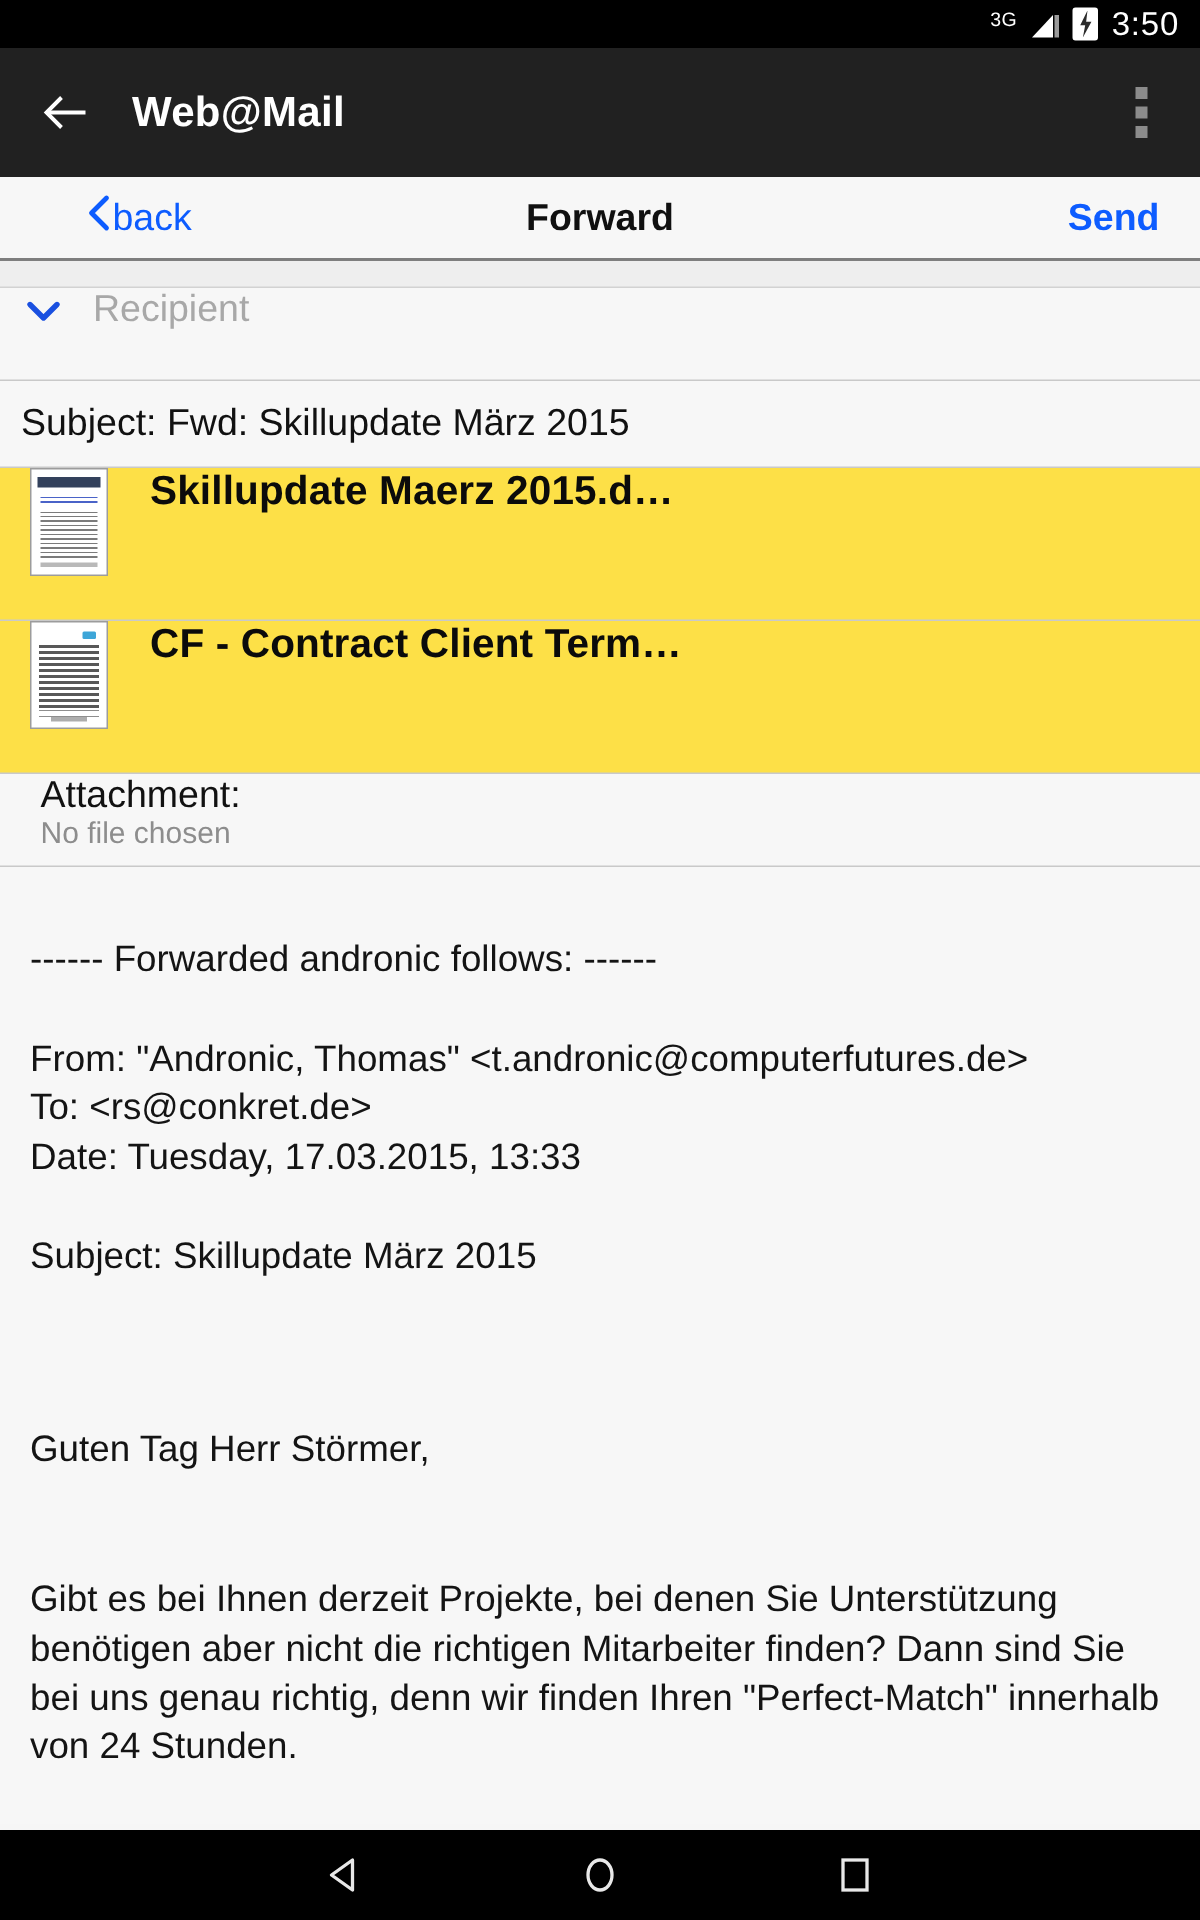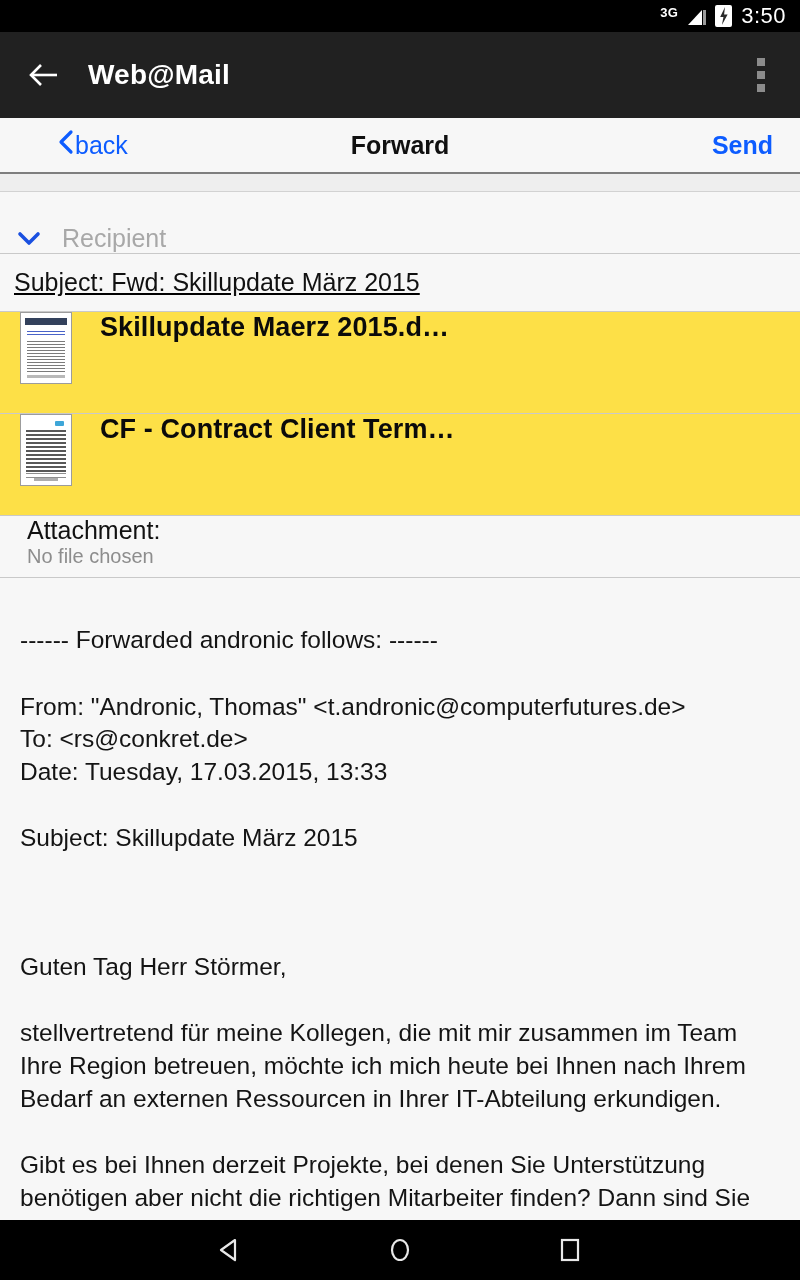--- a/index.html
+++ b/index.html
@@ -9,21 +9,21 @@
     background:#f6f6f6;
     overflow:hidden;
   }
   .screen { position:relative; width:800px; height:1280px; background:#f6f6f6; overflow:hidden; }
 
   
   .statusbar {
     height:32px; background:#000; display:flex; align-items:center;
     justify-content:flex-end; padding-right:14px; gap:9px;
   }
-  .sb-3g { color:#fff; font-size:13px; font-weight:bold; letter-spacing:.3px;
+  .sb-3g { color:#fff; font-size:13px; font-weight:normal; letter-spacing:.3px;
            position:relative; top:-4px; }
   .sig { width:19px; height:18px; position:relative; }
   .sig .tri { position:absolute; right:4px; bottom:0; width:0; height:0;
               border-left:14px solid transparent; border-bottom:15px solid #ffffff; }
   .sig .bar { position:absolute; right:0; bottom:0; width:3px; height:15px; background:#9a9a9a; }
   .batt { width:17px; height:22px; position:relative; }
   .batt .shell { position:absolute; inset:0; border:2px solid #fff; border-radius:2px; background:#fff; }
   .batt .bolt { position:absolute; left:3px; top:2px; width:11px; height:18px;
                 background:#2b2b2b;
                 clip-path: polygon(62% 0, 18% 55%, 48% 55%, 34% 100%, 86% 42%, 54% 42%); }
@@ -52,30 +52,30 @@
   .tb-title { position:absolute; left:0; right:0; text-align:center;
               font-size:25px; font-weight:bold; color:#101010; pointer-events:none; }
   .tb-send { margin-left:auto; color:#0d5cff; font-size:25px; font-weight:bold;
              padding-right:27px; cursor:pointer; z-index:2; }
 
   
   .strip { height:18px; background:#eeeeee; border-bottom:1px solid #d2d2d2; }
 
   
   .recipient-row {
-    height:62px; background:#f7f7f7; display:flex; align-items:flex-end;
+    height:62px; background:#f7f7f7; display:flex; align-items:flex-start;
     padding-left:14px; border-bottom:1px solid #c9c9c9; cursor:text;
   }
   .chev-down { width:30px; height:30px; flex:0 0 auto; }
   .recipient-ph { color:#a8a8a8; font-size:25px; margin-left:18px; }
 
   
   .subject-row {
     height:58px; background:#f7f7f7; display:flex; align-items:center;
-    padding-left:14px; border-bottom:1px solid #c9c9c9; cursor:text;text-decoration:underline;
+    padding-left:14px; border-bottom:1px solid #c9c9c9; cursor:text;
   }
   .subject-text { font-size:25px; color:#111; }
 
   
   .att-row {
     height:102px; background:#fde047; display:flex; 
     padding-left:20px; border-bottom:1px solid #c9c9c9; cursor:pointer;
   }
   .thumb { width:52px; height:72px; background:#fff; border:1px solid #9c9c9c;
            position:relative; overflow:hidden; flex:0 0 auto; }
@@ -211,21 +211,20 @@
     <div class="mono-block">
       <p>From: "Andronic, Thomas" &lt;t.andronic@computerfutures.de&gt;</p>
       <p>To: &lt;rs@conkret.de&gt;</p>
       <p>Date: Tuesday, 17.03.2015, 13:33</p>
     </div>
     <div class="gap-md"></div>
     <p>Subject: Skillupdate März 2015</p>
     <div class="gap-lg"></div>
     <p>Guten Tag Herr Störmer,</p>
     <div class="gap-md"></div>
-    <p>stellvertretend für meine Kollegen, die mit mir zusammen im Team Ihre Region betreuen, möchte ich mich heute bei Ihnen nach Ihrem Bedarf an externen Ressourcen in Ihrer IT-Abteilung erkundigen.</p>
     <div class="gap-md"></div>
     <p>Gibt es bei Ihnen derzeit Projekte, bei denen Sie Unterstützung benötigen aber nicht die richtigen Mitarbeiter finden? Dann sind Sie bei uns genau richtig, denn wir finden Ihren "Perfect-Match" innerhalb von 24 Stunden.</p>
     <div class="gap-md"></div>
 
   </div>
 
   <div class="navbar">
     <span class="nav-btn">
       <svg width="34" height="34" viewBox="0 0 34 34">
         <polygon points="22,7 8,17 22,27" fill="none" stroke="#e8e8e8" stroke-width="2.2" stroke-linejoin="round"></polygon>

